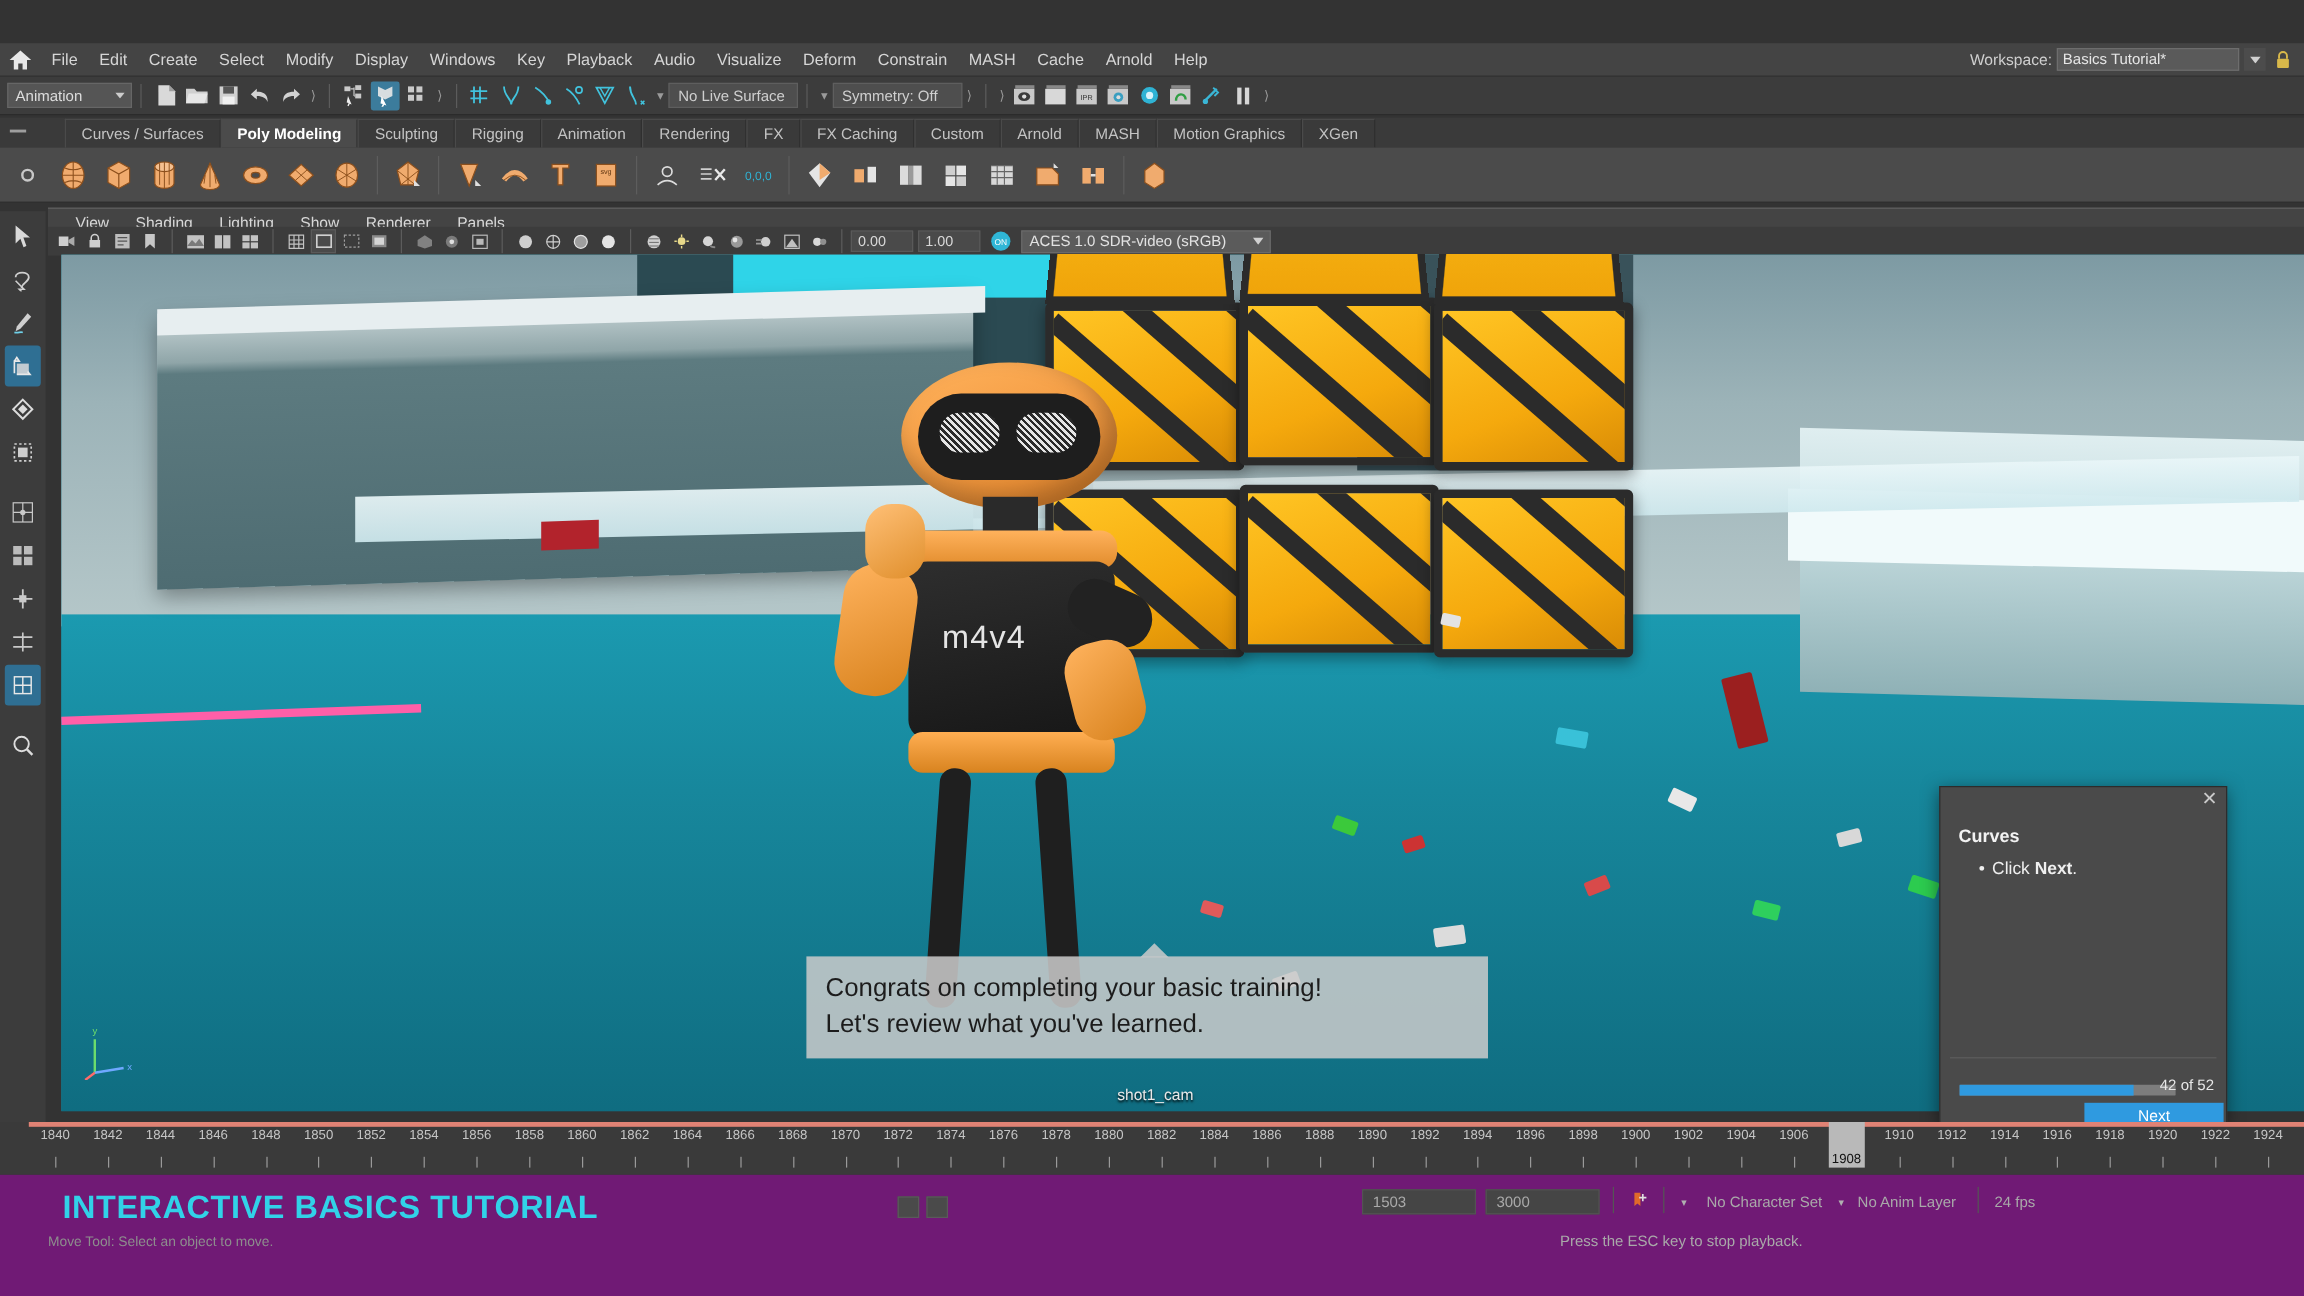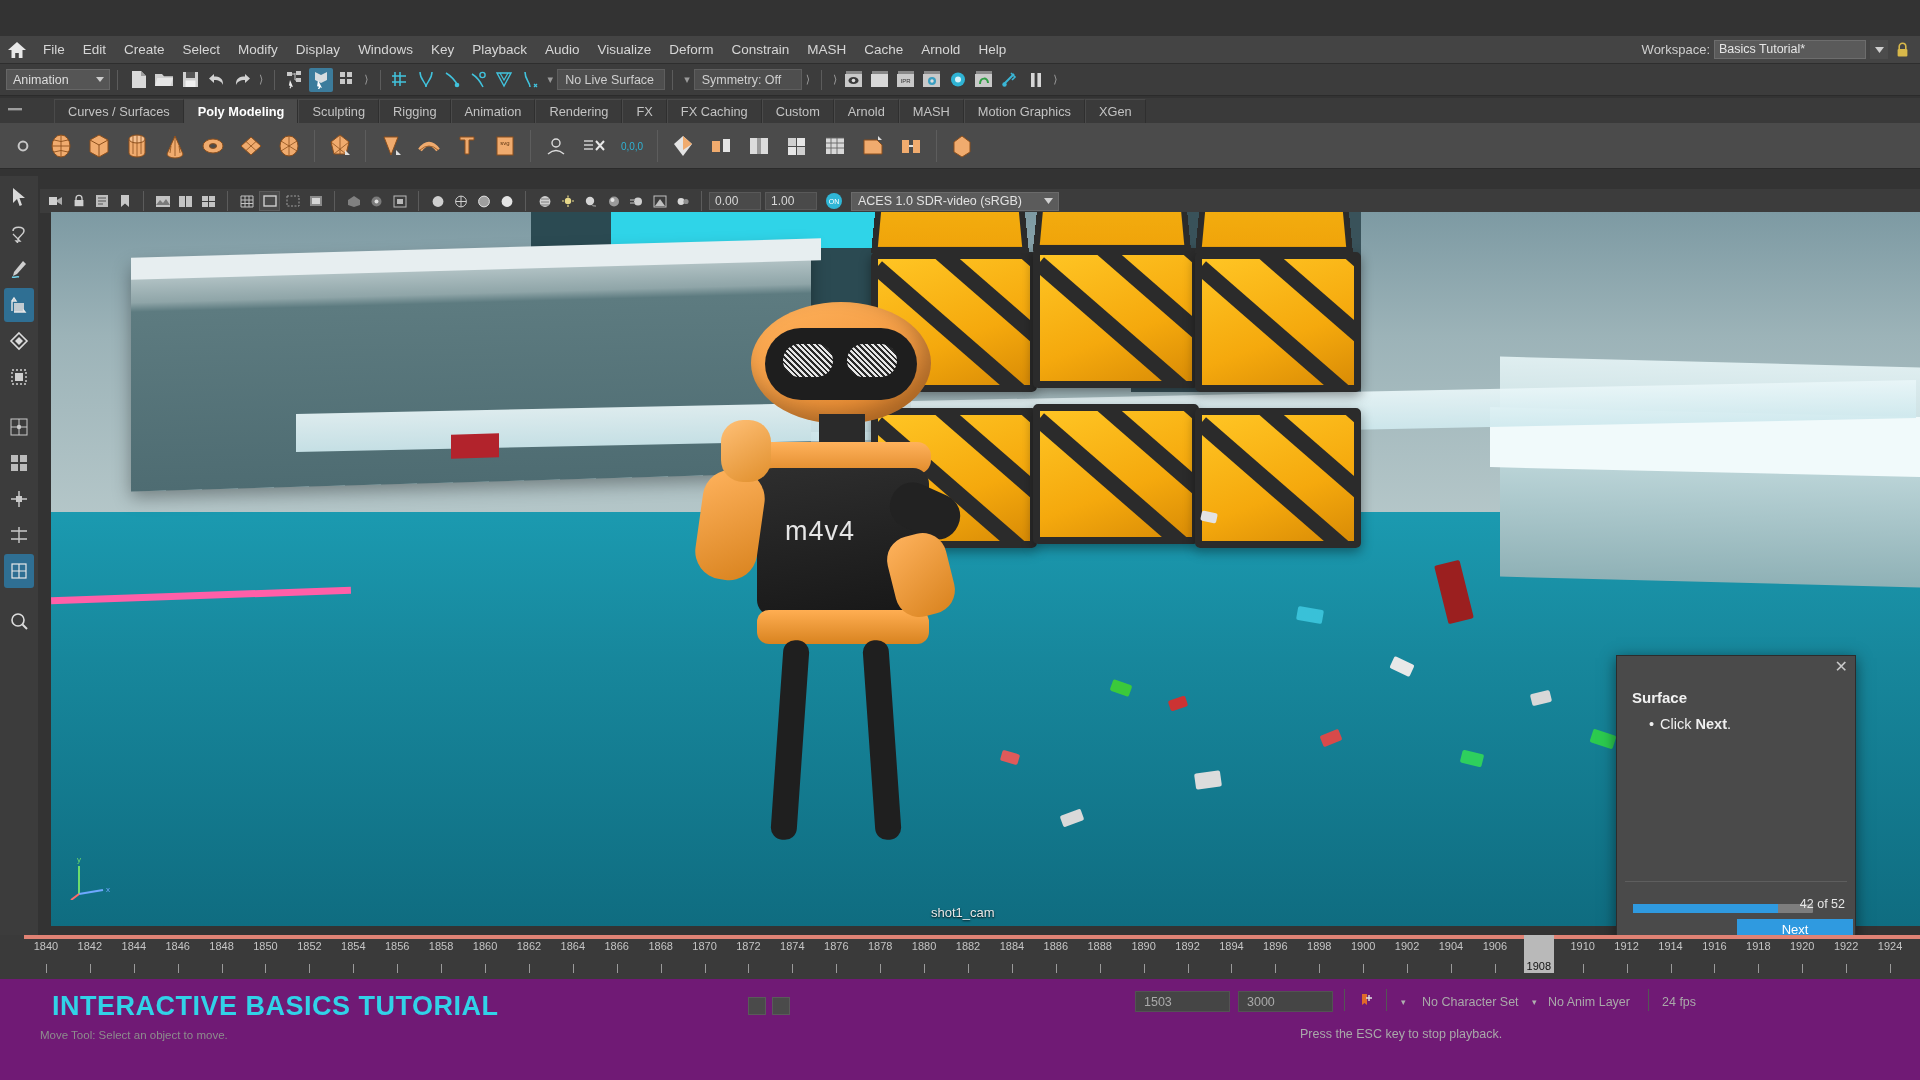--- a/index.html
+++ b/index.html
@@ -765,20 +765,30 @@
     </div>
     <div class="tool-gap"></div>
     <div class="tool-btn">
       <svg width="20" height="20" viewBox="0 0 20 20">
           <circle cx="9" cy="9" r="6" fill="none" stroke="#dcdcdc" stroke-width="1.6"></circle>
           <path d="M13.5 13.5 L18 18" stroke="#dcdcdc" stroke-width="2"></path>
         </svg>
     </div>
   </div>
 
+  <div class="vp-menubar">
+    <div id="vp-menus" style="display:flex;">
+        <div class="vp-menu">View</div>
+        <div class="vp-menu">Shading</div>
+        <div class="vp-menu">Lighting</div>
+        <div class="vp-menu">Show</div>
+        <div class="vp-menu">Renderer</div>
+        <div class="vp-menu">Panels</div>
+      </div>
+  </div>
 
   <div class="vp-toolbar">
     <div class="vp-ico">
         <svg width="16" height="14" viewBox="0 0 16 14">
           <path d="M1 3 h8 v8 H1z" fill="#cfcfcf"></path>
           <path d="M9 6 l5-3 v8 l-5-3z" fill="#aaa"></path>
         </svg>
       </div>
     <div class="vp-ico">
         <svg width="14" height="14" viewBox="0 0 14 14">
@@ -1032,24 +1042,29 @@
         <path d="M10 44 L34 40" stroke="#6fa8ff" stroke-width="2"></path>
         <path d="M10 44 L2 50" stroke="#ff6b6b" stroke-width="2"></path>
         <text x="8" y="12" font-size="8" fill="#6cdc6c" font-family="Liberation Sans">y</text>
         <text x="37" y="42" font-size="8" fill="#6fa8ff" font-family="Liberation Sans">x</text>
       </svg>
     </div>
 
     <div class="hud-cam">shot1_cam</div>
   </div>
 
+  <div class="subtitle">
+    <div class="tail"></div>
+    <div>Congrats on completing your basic training!</div>
+    <div>Let's review what you've learned.</div>
+  </div>
 
   <div class="review">
     <div class="review-close">✕</div>
-    <div class="review-title">Surface</div>
+    <div class="review-title">Curves</div>
     <div class="review-body">
       <span class="bullet">•</span><span>Click </span><b>Next</b><span>.</span>
     </div>
     <div class="review-hr"></div>
     <div class="progress-track">
       <div class="progress-fill" id="progress-fill" style="width: 80.8%; background: rgb(47, 154, 224);"></div>
     </div>
     <div class="progress-label">42 of 52</div>
     <button class="next-btn" style="background: rgb(47, 154, 224);">Next</button>
   </div>

